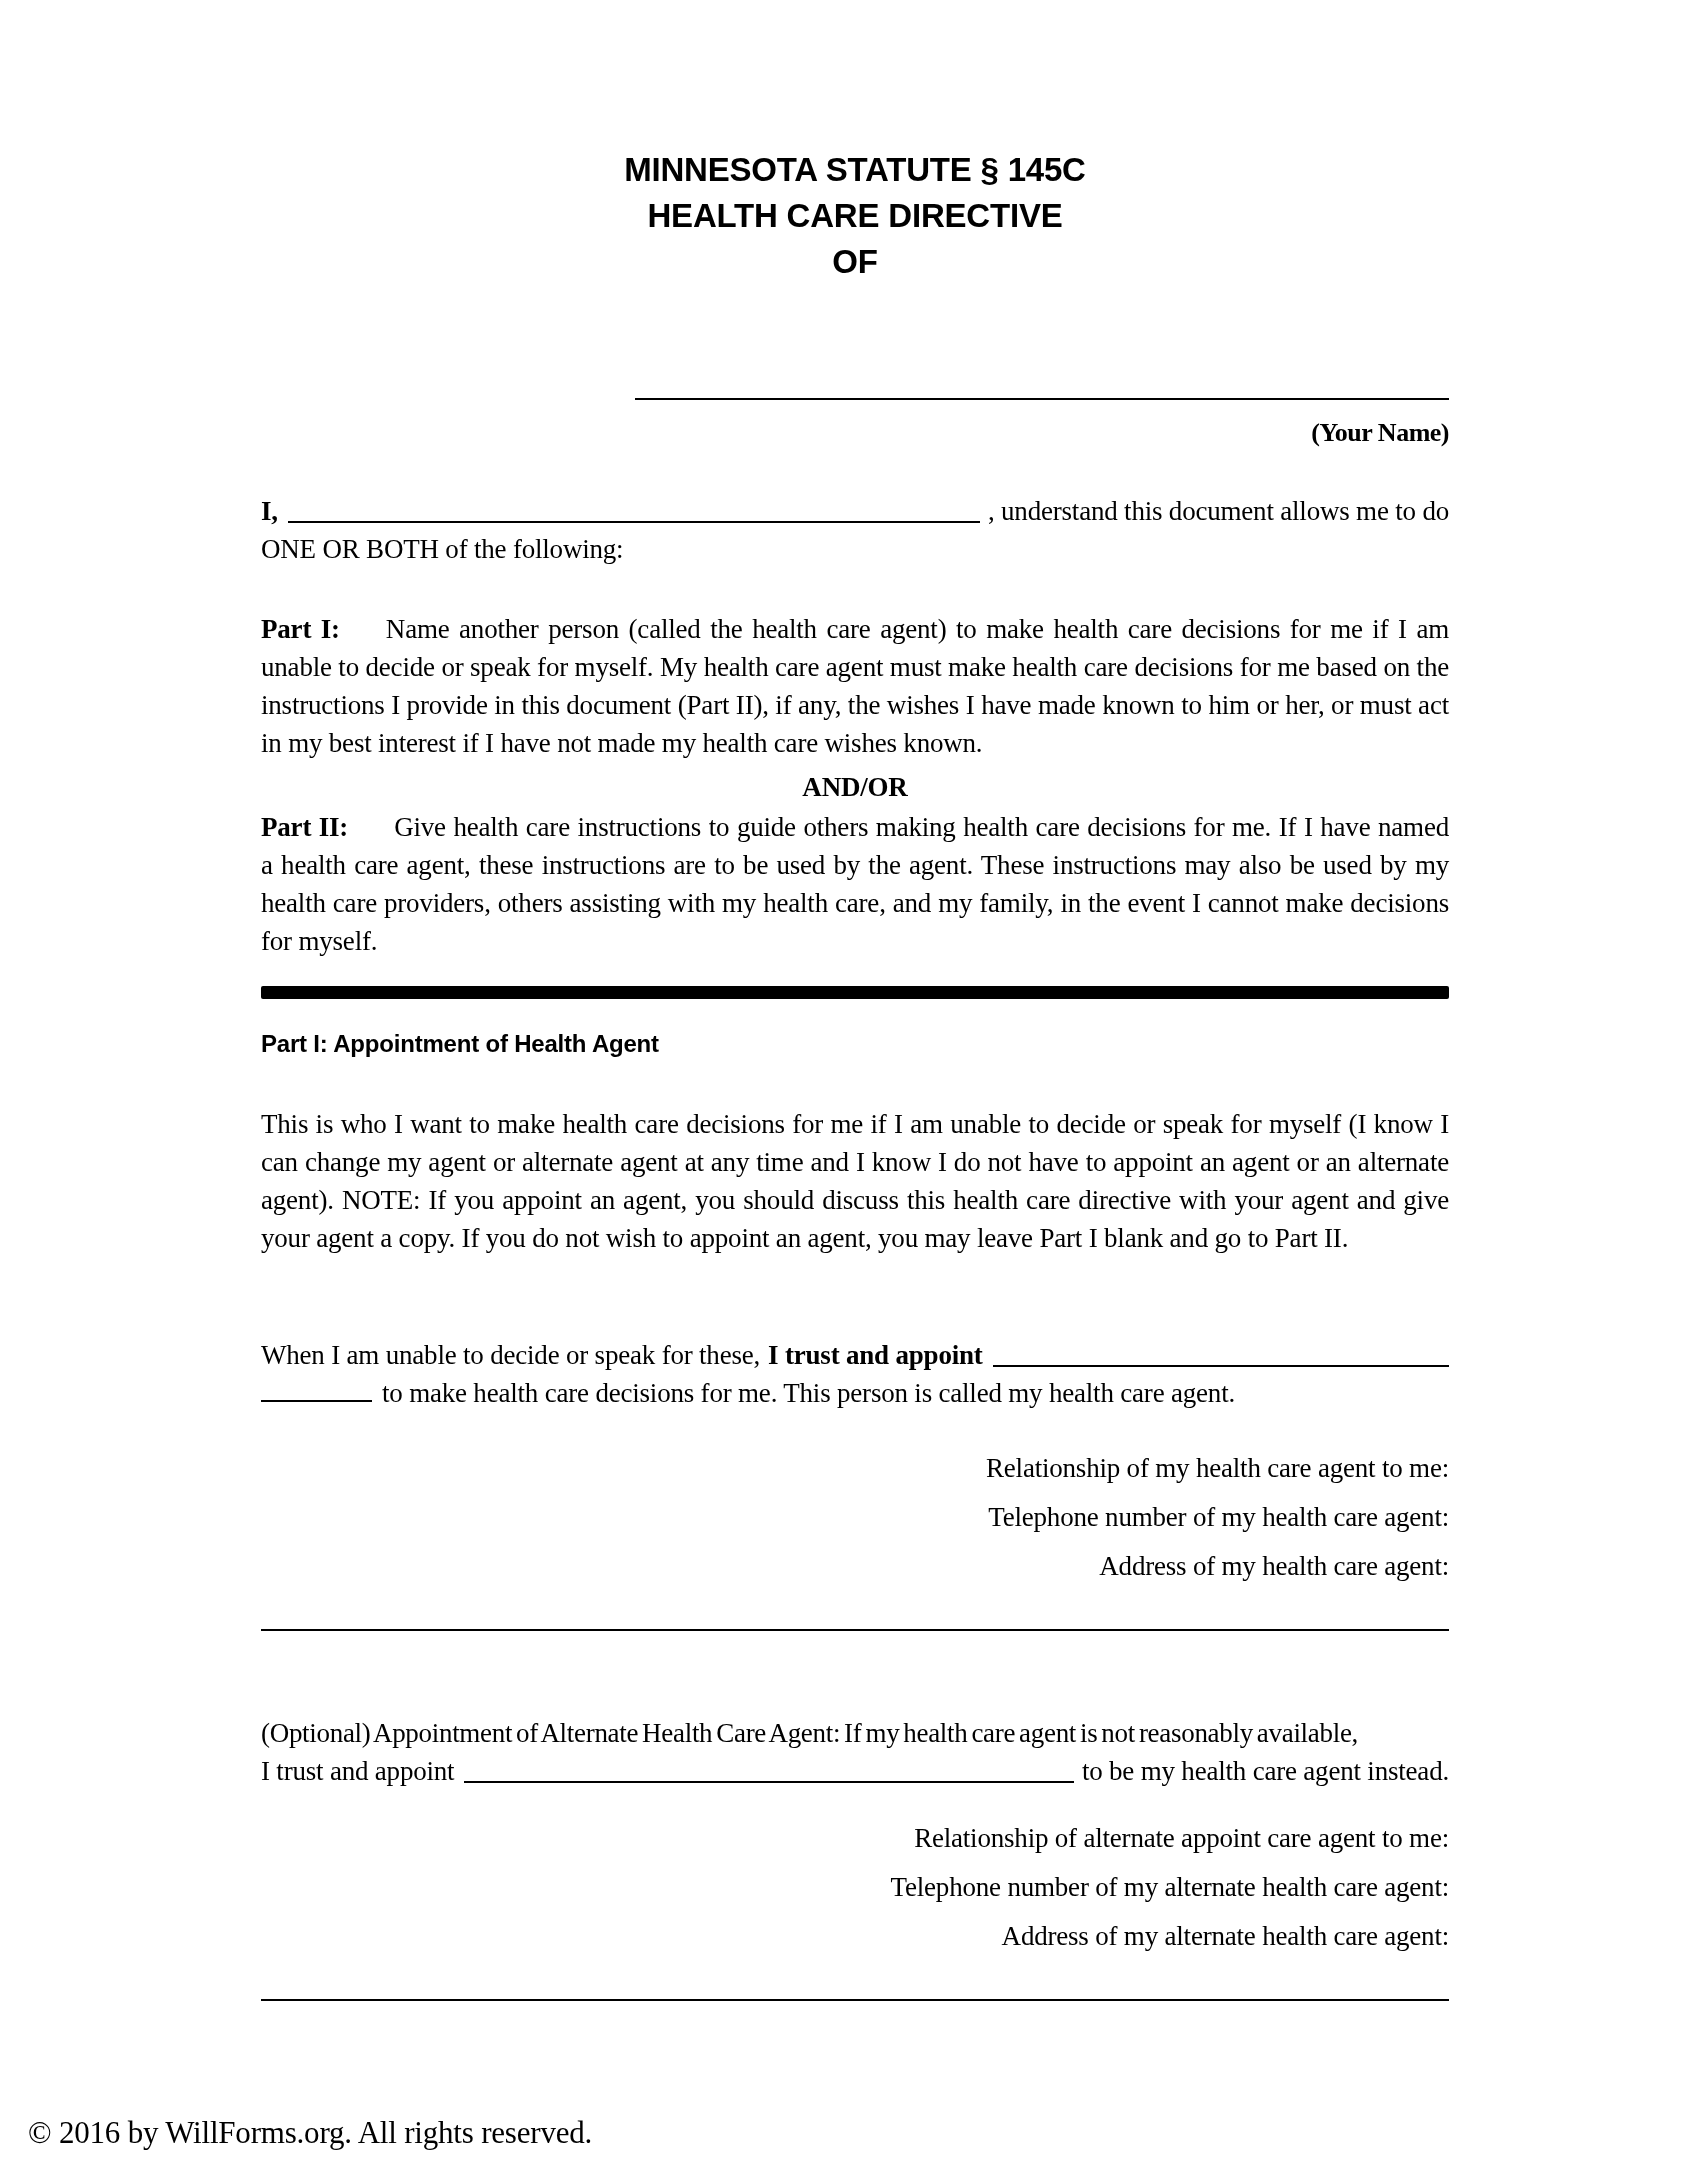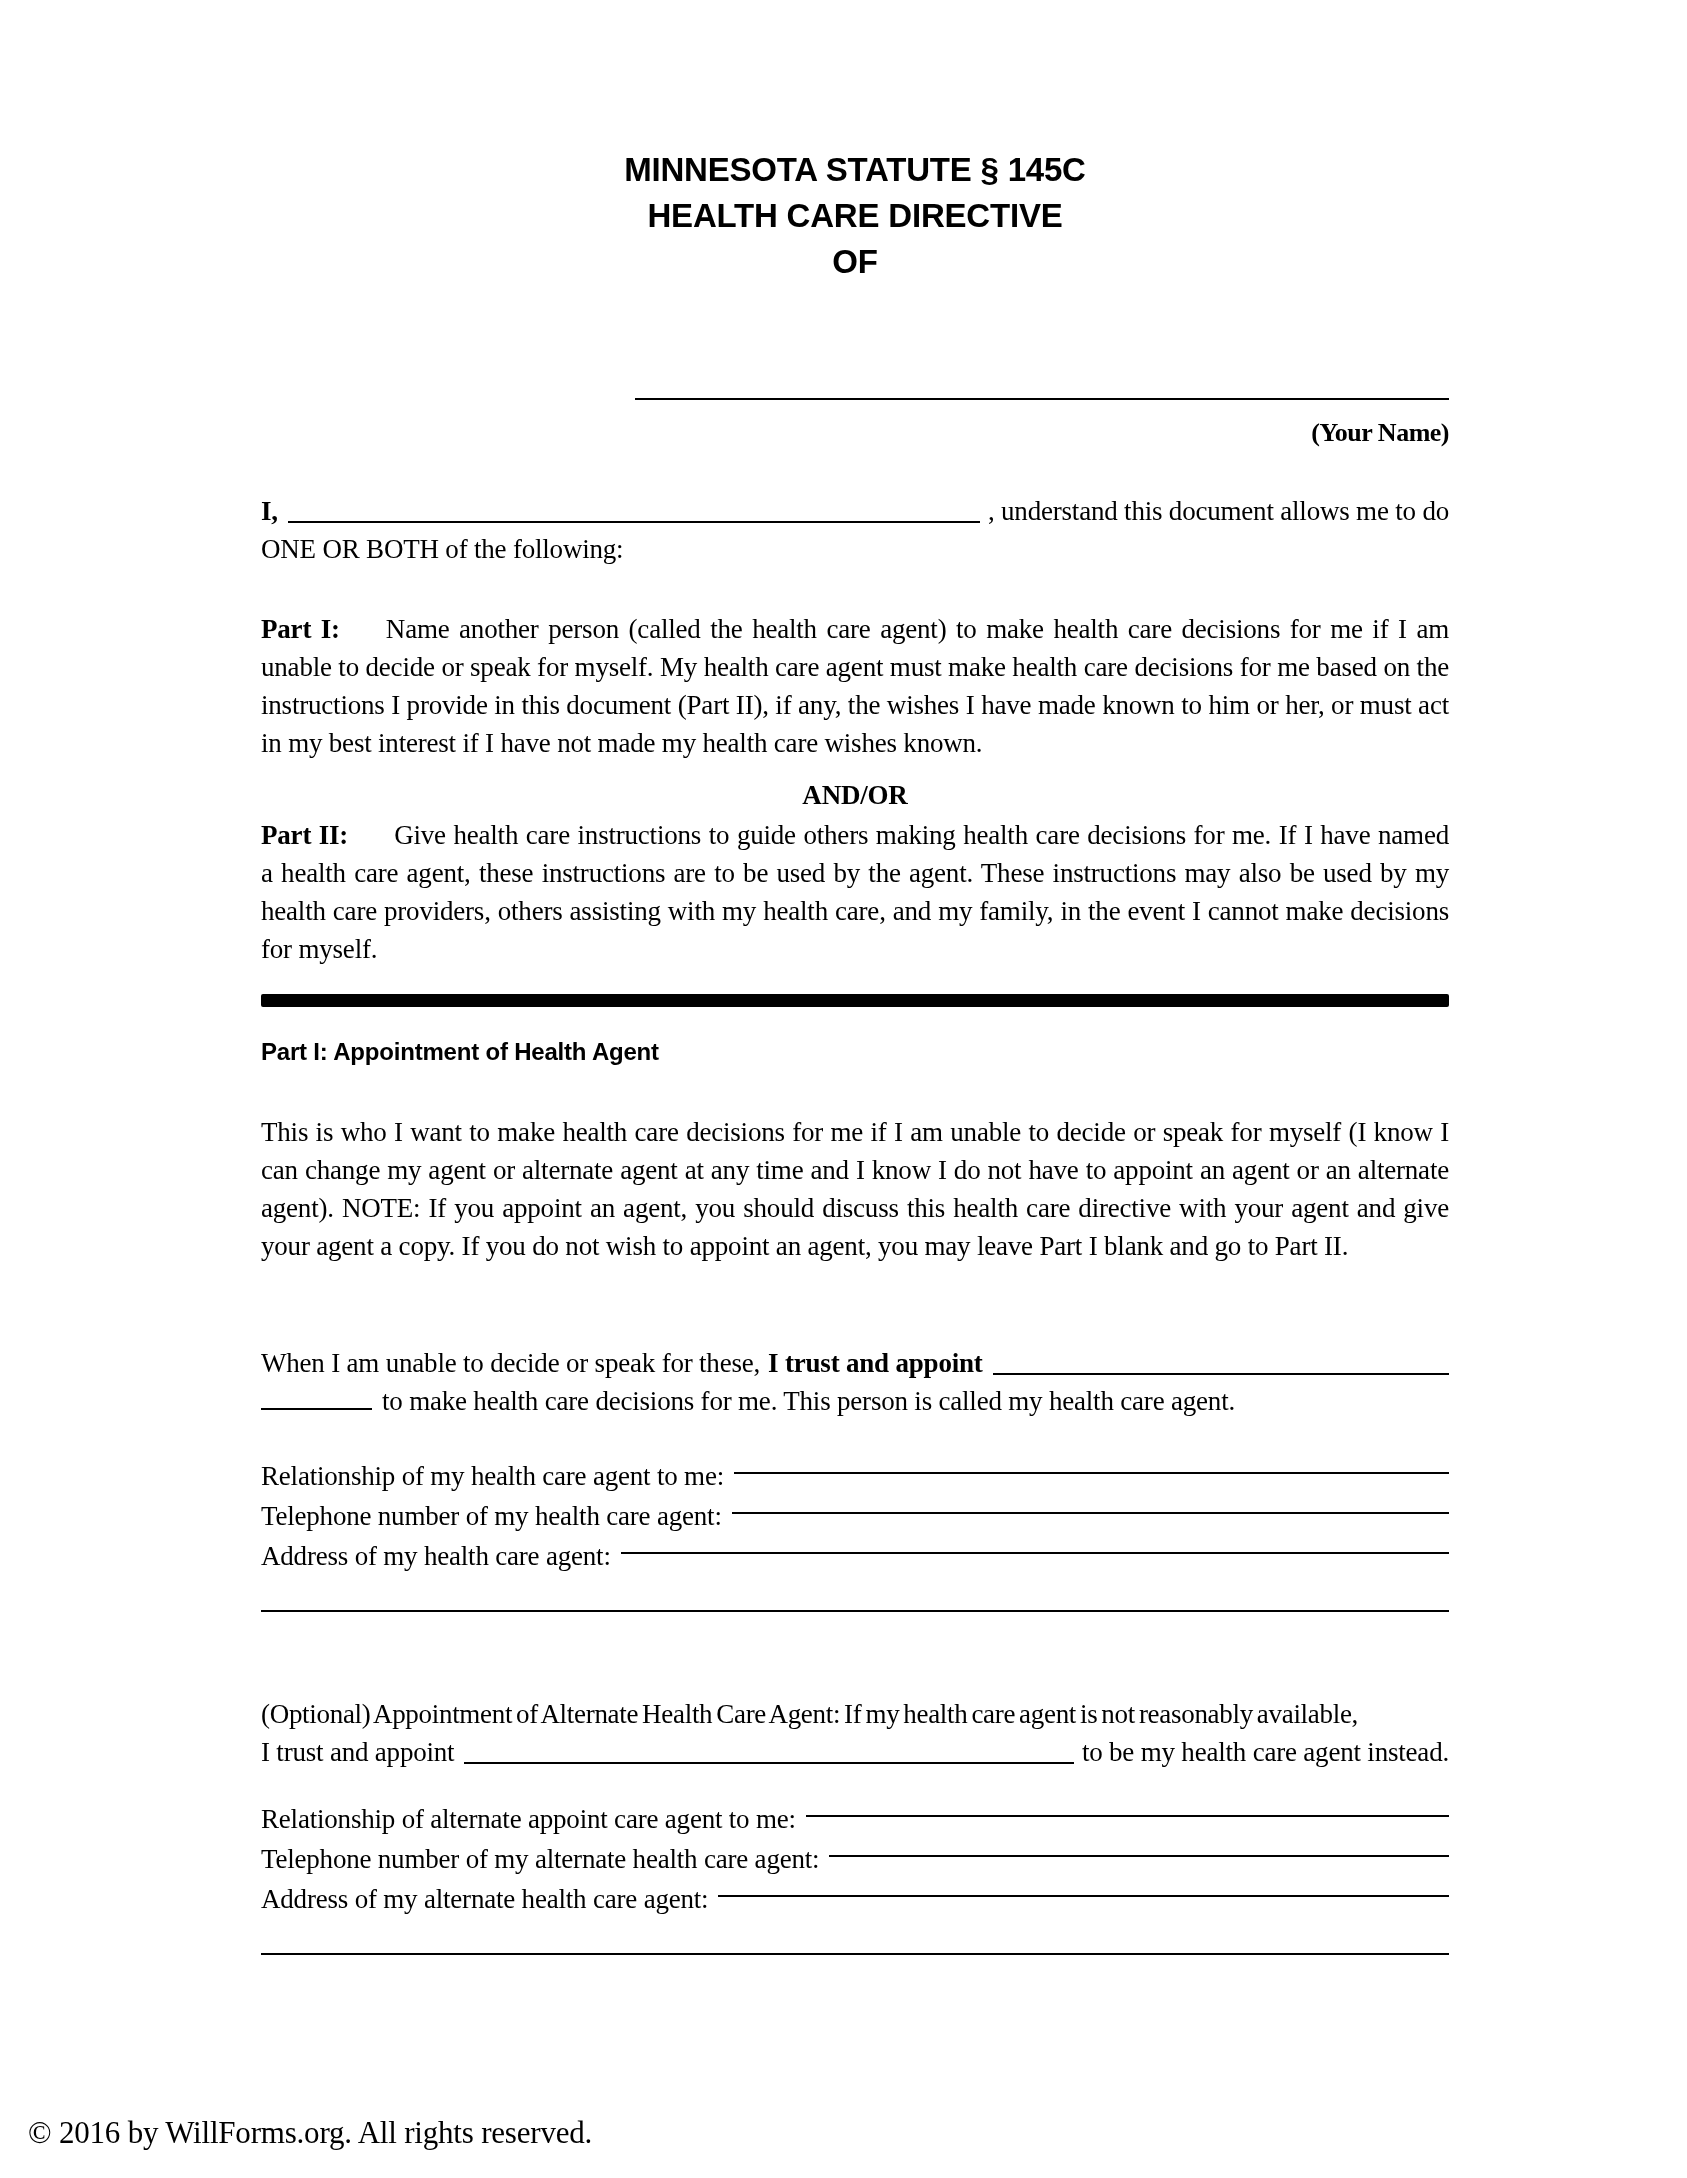--- a/index.html
+++ b/index.html
@@ -64,21 +64,21 @@
 
   .blank-fixed {
     display: inline-block;
     height: 2px;
     border-bottom: 2px solid #000;
     vertical-align: baseline;
   }
 
   .intro-block { margin-top: 40px; }
   .part1-summary { margin-top: 42px; }
-  .andor { margin-top: 14px; }
+  .andor { margin-top: 6px; }
   .part2-summary { margin-top: 2px; }
 
   .divider {
     margin-top: 26px;
     width: 100%;
     height: 13px;
     background: #000;
     border-radius: 2px;
   }
 
@@ -87,21 +87,21 @@
     font-family: "Liberation Sans", "DejaVu Sans", sans-serif;
     font-weight: bold;
     font-size: 24px;
   }
 
   .part1-intro { margin-top: 42px; }
   .appoint-block { margin-top: 79px; }
   .bold-inline { font-weight: bold; }
 
   .fields-block { margin-top: 36px; }
-  .field-row { display: flex; align-items: center; line-height: 40px; }
+  .field-row { display: flex; align-items: flex-end; line-height: 40px; flex-direction: column; }
   .field-row .blank {
     flex: 1 1 auto;
     height: 2px;
     border-bottom: 2px solid #000;
     margin: 0 0 7px 10px;
   }
   .continuation-line {
     margin-top: 34px;
     height: 2px;
     border-bottom: 2px solid #000;

